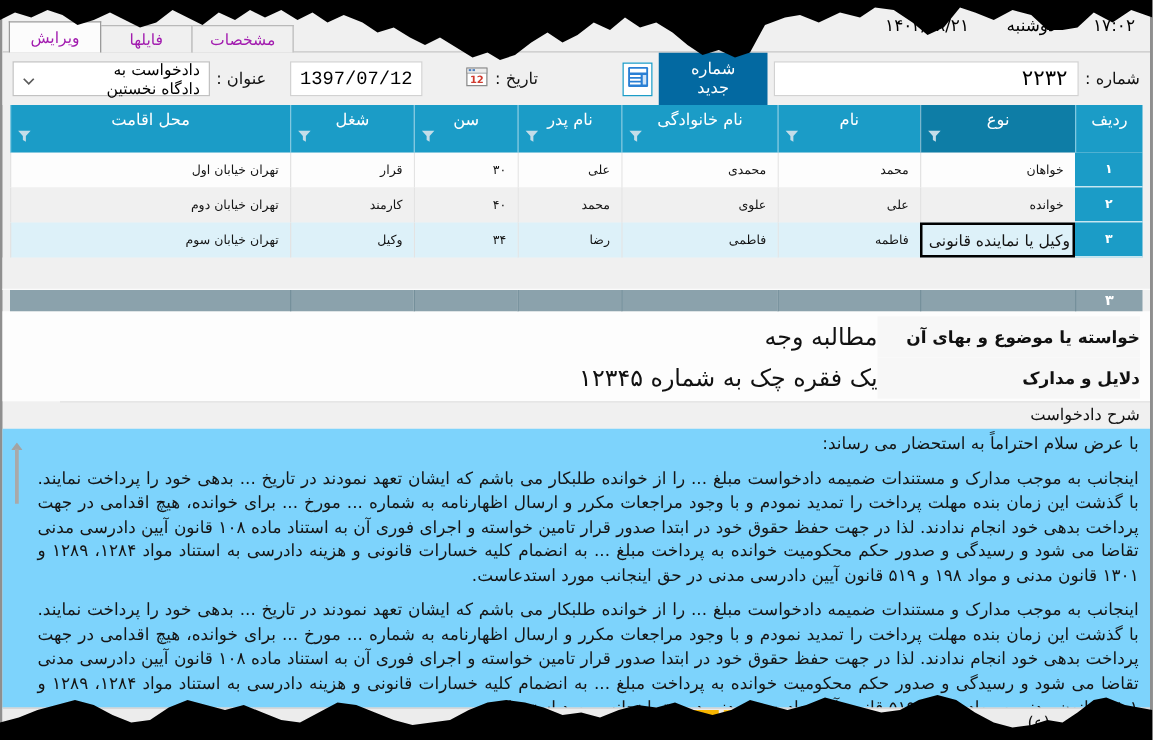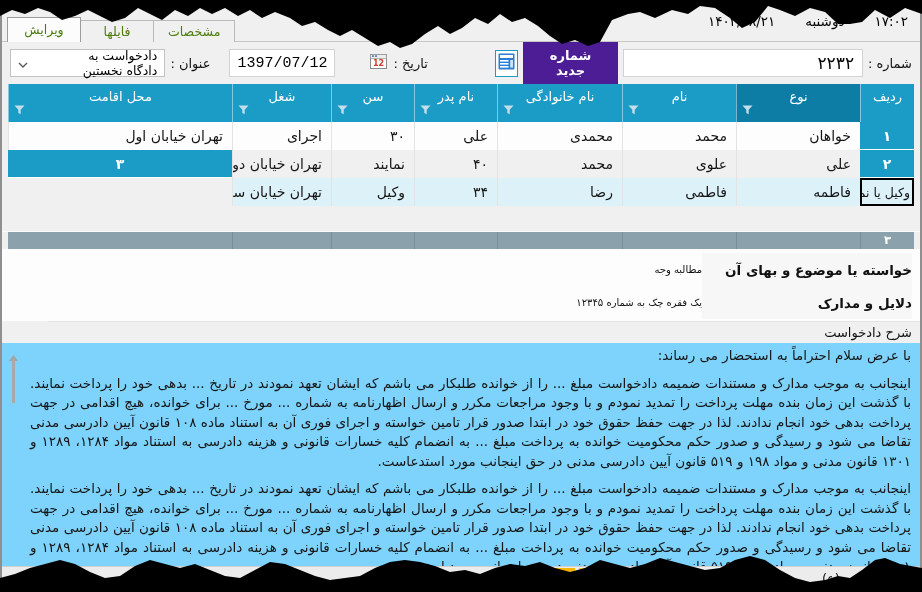--- a/index.html
+++ b/index.html
@@ -16,69 +16,69 @@
     background: #f0f0f0;
     border-left: 2px solid #8f8f8f;
     border-right: 2px solid #8f8f8f;
   }
   
   .topbar { height: 42px; position: relative; background: #f0f0f0; border-bottom: 1px solid #c6c6c6; }
   .clock { position: absolute; top: 13px; right: 12px; display: flex; gap: 30px; font-size: 13.5px; color: #000; }
   .tabs { position: absolute; left: 6px; bottom: -1px; display: flex; align-items: flex-end; }
   .tab {
     min-width: 74px; height: 22px; line-height: 21px; text-align: center;
-    font-size: 12.5px; color: #4d7c0f; background: #f0f0f0;
+    font-size: 12.5px; color: #a21caf; background: #f0f0f0;
     border: 1px solid #b9b9b9; border-bottom: none; margin-left: -1px; padding: 0 14px;
   }
   .tab.active { height: 25px; line-height: 24px; background: #fcfcfc; border-color: #9b9b9b; position: relative; z-index: 2; }
   
   .formrow { height: 42px; display: flex; align-items: center; padding: 0 8px; gap: 5px; font-size: 13px; background: #f0f0f0; }
   .flabel { white-space: nowrap; color: #111; }
   .numberBox {
     width: 276px; height: 28px; background: #fff; border: 1px solid #d2d2d2;
     display: flex; align-items: center; padding: 0 8px; font-size: 17px; color: #000;
   }
-  .btn-primary { height: 46px; padding: 0 15px; border: none; background: #4c1d95; color: #fff; font-size: 13px; font-family: inherit; font-weight: bold; }
+  .btn-primary { height: 46px; padding: 0 15px; border: none; background: #0369a1; color: #fff; font-size: 13px; font-family: inherit; }
   .icon-btn { width: 27px; height: 27px; background: #fff; border: 1px solid #1b9cc7; display: flex; align-items: center; justify-content: center; }
   .spacer70 { width: 66px; }
   .dateBox { width: 106px; height: 28px; background: #fff; border: 1px solid #d2d2d2; display: flex; align-items: center; padding: 0 7px; font-size: 15px; font-family: Liberation Mono, monospace; }
   .combo {
     width: 178px; height: 28px; background: #fff; border: 1px solid #c2c2c2;
     display: flex; align-items: center; justify-content: space-between; padding: 0 7px; font-size: 12.5px; gap: 40px;
   }
   .cal-btn { background: none; border: none; display: flex; align-items: center; margin-left: 29px; }
   
   .grid { margin: 0 6px; display: grid; grid-template-columns: 54px 124px 114px 125px 83px 83px 99px 1fr; }
   .th {
     background: #1b9cc7; color: #fff; font-weight: normal; font-size: 13px;
     height: 38px; position: relative; text-align: center; padding-top: 5px;
     border-left: 1px solid rgba(255,255,255,.45);
   }
   .th.sorted { background: #0e7da6; }
   .funnel { position: absolute; left: 5px; bottom: 4px; cursor: pointer; }
   .td {
-    height: 28px; font-size: 14px; color: #141414; background: #fdfdfd;
+    height: 28px; font-size: 10px; color: #141414; background: #fdfdfd;
     display: flex; align-items: center; padding: 0 9px;
     border-left: 1px solid #e3e3e3; white-space: nowrap; overflow: hidden;
   }
   .rownum { background: #1b9cc7; color: #fff; font-weight: bold; justify-content: center; padding: 0; border-bottom: 1px solid #fff; border-left: none; }
   .row-alt { background: #f0f0f0; }
   .row-sel { background: #ddf1f9; }
   .td.focused { outline: 2px solid #000; outline-offset: -2px; padding: 0 4px; font-size: 12.5px; }
   .grid-gap { height: 26px; background: #f0f0f0; border-bottom: 1px solid #fbfbfb; }
   .summary { margin: 0 6px; display: grid; grid-template-columns: 54px 124px 114px 125px 83px 83px 99px 1fr; height: 17px; }
   .sum-cell { background: #8ba2ac; border-left: 1px solid #74ululu } 
   .sum-cell { background: #8ba2ac; border-left: 1px solid #75909b; }
   .sum-cell:last-child { border-left: none; }
   .sum-count { color: #fff; font-size: 11.5px; font-weight: bold; text-align: center; line-height: 16px; }
   
   .fields { background: #fdfdfd; padding: 4px 8px 2px; }
   .field-row { display: flex; align-items: center; min-height: 33px; font-size: 13.5px; color: #111; }
   .field-label { width: 210px; background: #f7f7f7; align-self: stretch; display: flex; align-items: center; font-weight: bold; }
-  .field-value { flex: 1; font-size: 10px; text-align: start; }
+  .field-value { flex: 1; font-size: 19px; text-align: start; }
   .desc-header { height: 22px; background: #f0f0f0; display: flex; align-items: center; padding: 0 8px; font-size: 13px; color: #111; border-top: 1px solid #e2e2e2; margin-left: 46px; }
   
   .desc-area { position: relative; background: #7dd3fc; height: 225px; padding: 3px 9px 0 28px; font-size: 13.5px; line-height: 19.5px; color: #151515; overflow: hidden; }
   .desc-intro { text-align: right; }
   .desc-area p { margin: 8px 0 0; text-align: justify; }
   .vscroll { position: absolute; left: 3px; top: 2px; width: 16px; height: 215px; }
   .vscroll .up { display: block; margin: 2px auto 0; }
   .vthumb { position: absolute; top: 14px; left: 7px; width: 3px; height: 44px; background: #a9a9a9; }
   
   .statusbar { position: absolute; left: 0; right: 0; bottom: 0; height: 26px; background: #ececec; border-top: 1px solid #cfcfcf; }
@@ -199,29 +199,30 @@
             <path d="M0.5 0.5 h10 l-3.8 4.2 v4.6 l-2.4 -1.4 v-3.2 z" fill="#c4dde9"></path>
           </svg></span>
     </div>
 
     <div class="td rownum">۱</div>
     <div class="td">خواهان</div>
     <div class="td">محمد</div>
     <div class="td">محمدی</div>
     <div class="td">علی</div>
     <div class="td">۳۰</div>
-    <div class="td">اجرای</div>
+    <div class="td">قرار</div>
     <div class="td">تهران خیابان اول</div>
 
     <div class="td rownum">۲</div>
+    <div class="td row-alt">خوانده</div>
     <div class="td row-alt">علی</div>
     <div class="td row-alt">علوی</div>
     <div class="td row-alt">محمد</div>
     <div class="td row-alt">۴۰</div>
-    <div class="td row-alt">نمایند</div>
+    <div class="td row-alt">کارمند</div>
     <div class="td row-alt">تهران خیابان دوم</div>
 
     <div class="td rownum">۳</div>
     <div class="td row-sel focused">وکیل یا نماینده قانونی</div>
     <div class="td row-sel">فاطمه</div>
     <div class="td row-sel">فاطمی</div>
     <div class="td row-sel">رضا</div>
     <div class="td row-sel">۳۴</div>
     <div class="td row-sel">وکیل</div>
     <div class="td row-sel">تهران خیابان سوم</div>

